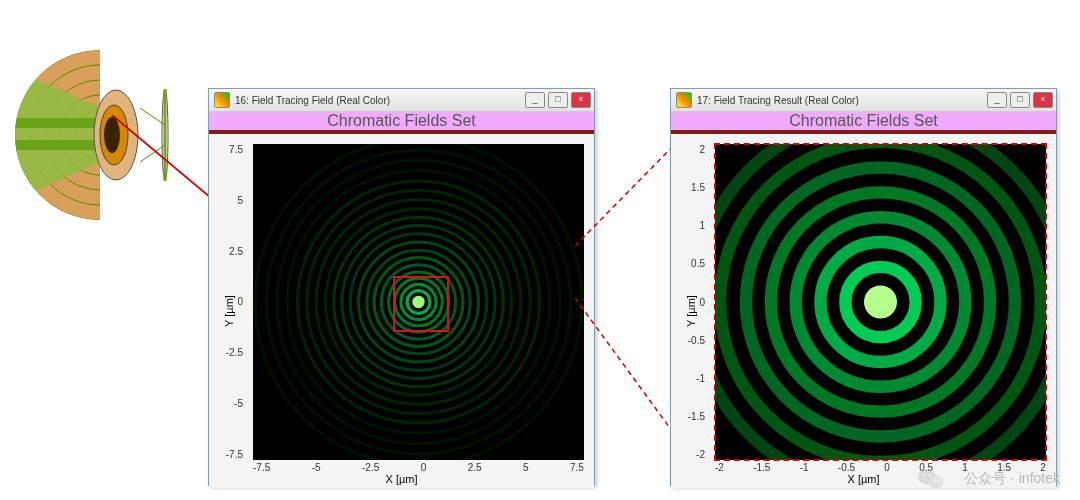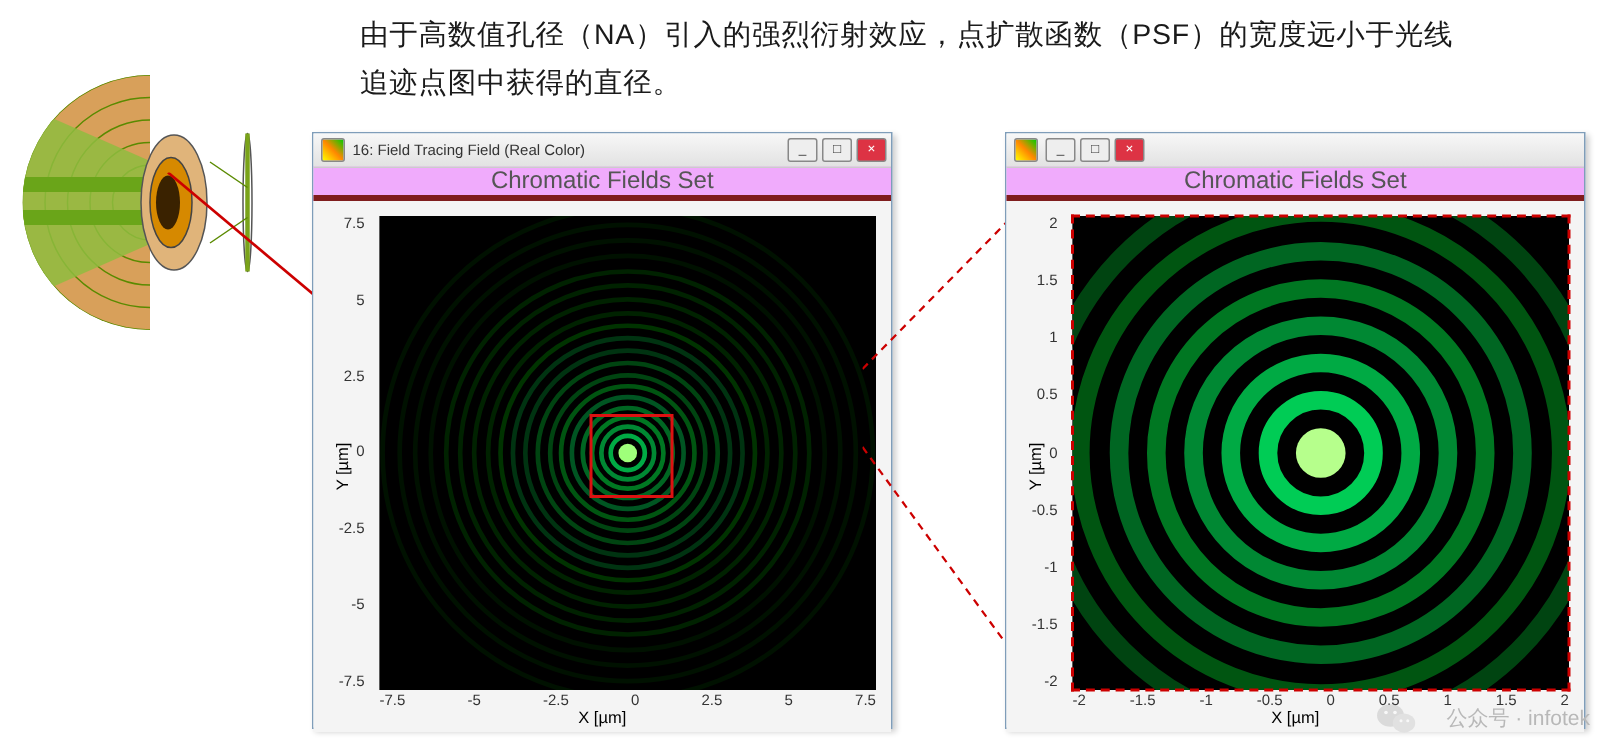--- a/index.html
+++ b/index.html
@@ -25,21 +25,20 @@
 .roi{position:absolute;border:2px solid #d11}
 .arrow{position:absolute;pointer-events:none}
 .wm{position:absolute;right:20px;bottom:10px;display:flex;align-items:center;color:#b8b8b8;font-size:14px}
 .wm .wmic{opacity:0.45}
 </style>
 </head>
 <body>
 
 <div class="root">
 
-  <div class="desc">由于高数值孔径（NA）引入的强烈衍射效应，点扩散函数（PSF）的宽度远小于光线追迹点图中获得的直径。</div>
 
   <div class="diagram">
     <svg viewBox="0 0 180 190" width="180" height="190">
       <defs>
         <clipPath id="hemi">
             <path d="M90 10 A85 85 0 0 0 90 180 Z"></path>
           </clipPath>
       </defs>
       <g clip-path="url(#hemi)">
         <circle cx="90" cy="95" r="85" fill="#d8a05a"></circle>
@@ -131,20 +130,21 @@
   </div>
 
   <svg class="arrow" style="left:575px;top:130px;width:120px;height:340px">
     <line x1="0" y1="116" x2="108" y2="6" stroke="#c00" stroke-width="1.5" stroke-dasharray="5,4"></line>
     <line x1="0" y1="168" x2="108" y2="316" stroke="#c00" stroke-width="1.5" stroke-dasharray="5,4"></line>
   </svg>
 
   <div class="win win2">
     <div class="tbar">
       <span class="ico"></span>
+      <span class="ttl">17: Field Tracing Result (Real Color)</span>
       <div class="btns">
         <span class="b">_</span>
         <span class="b">□</span>
         <span class="b cl">×</span>
       </div>
     </div>
     <div class="sub">Chromatic Fields Set</div>
     <div class="plot">
       <div class="ylab">Y [µm]</div>
       <div class="axis-y">

